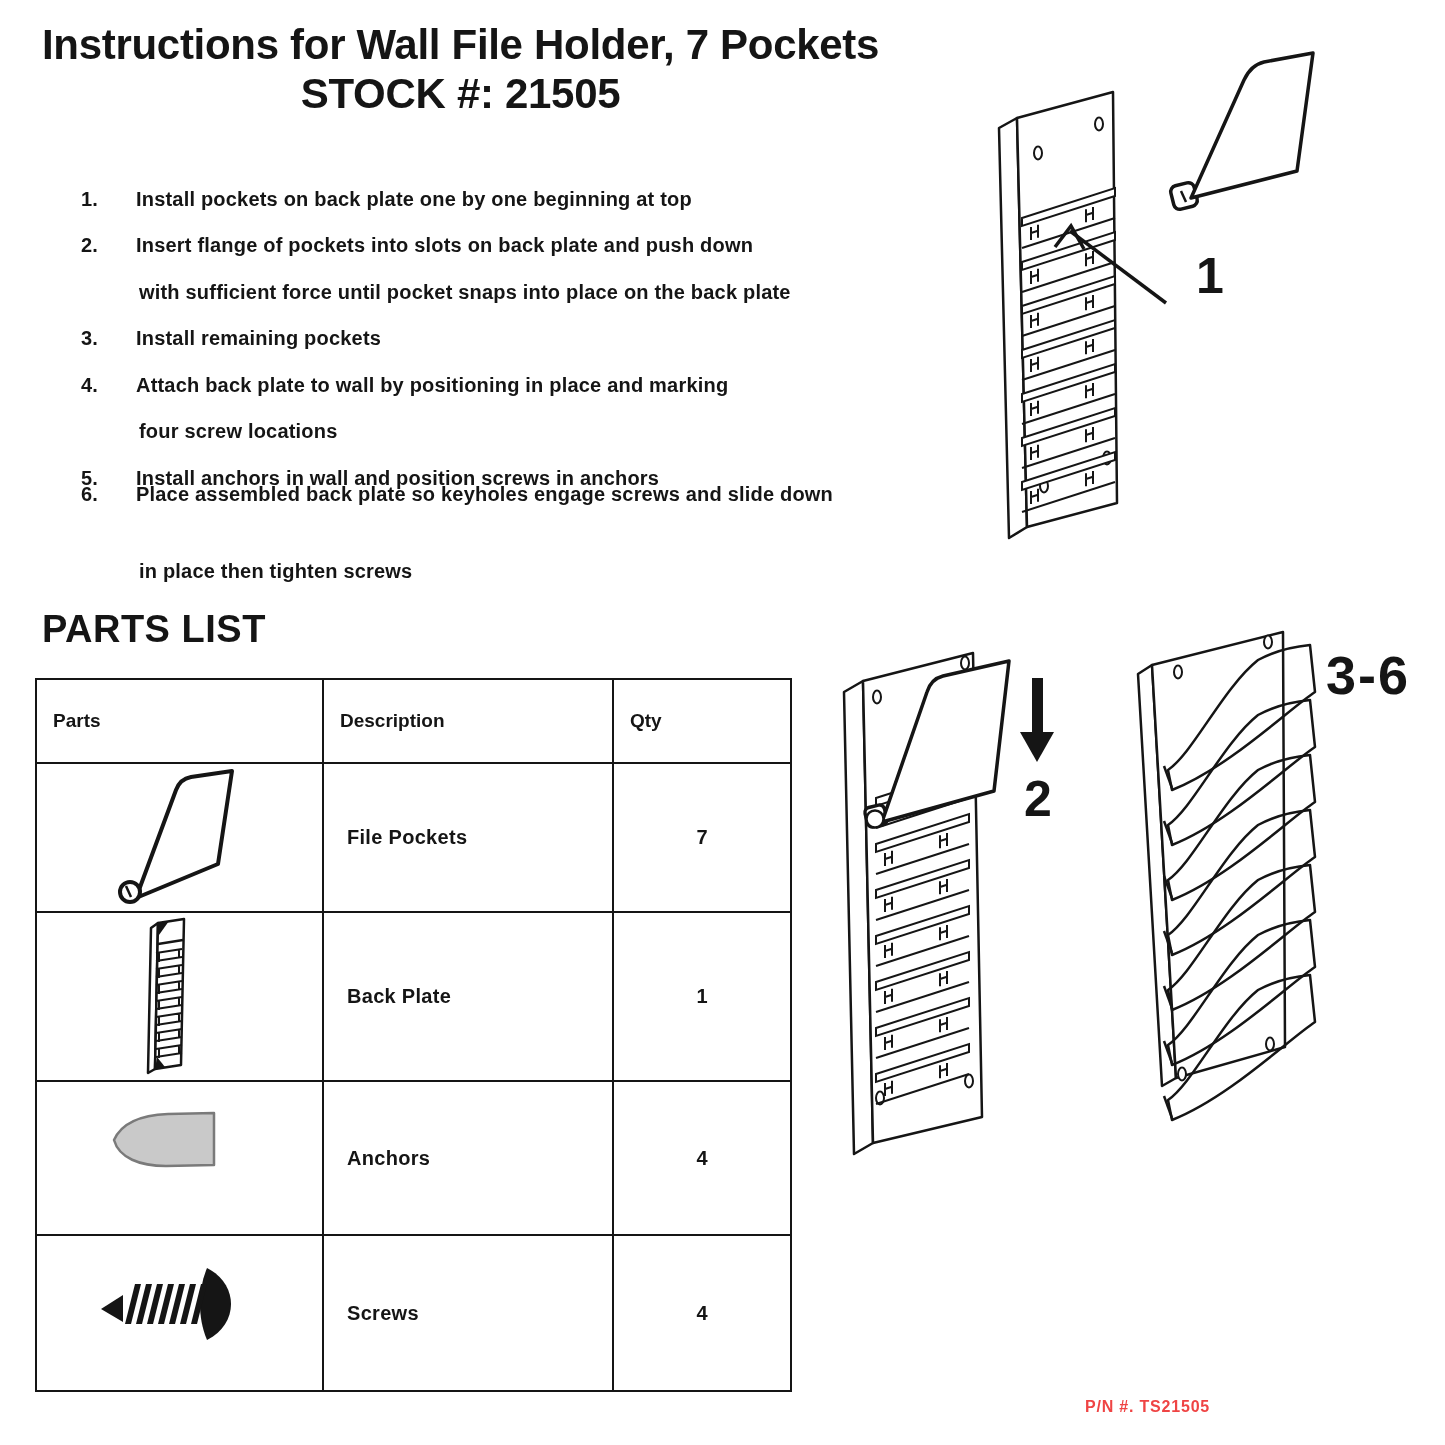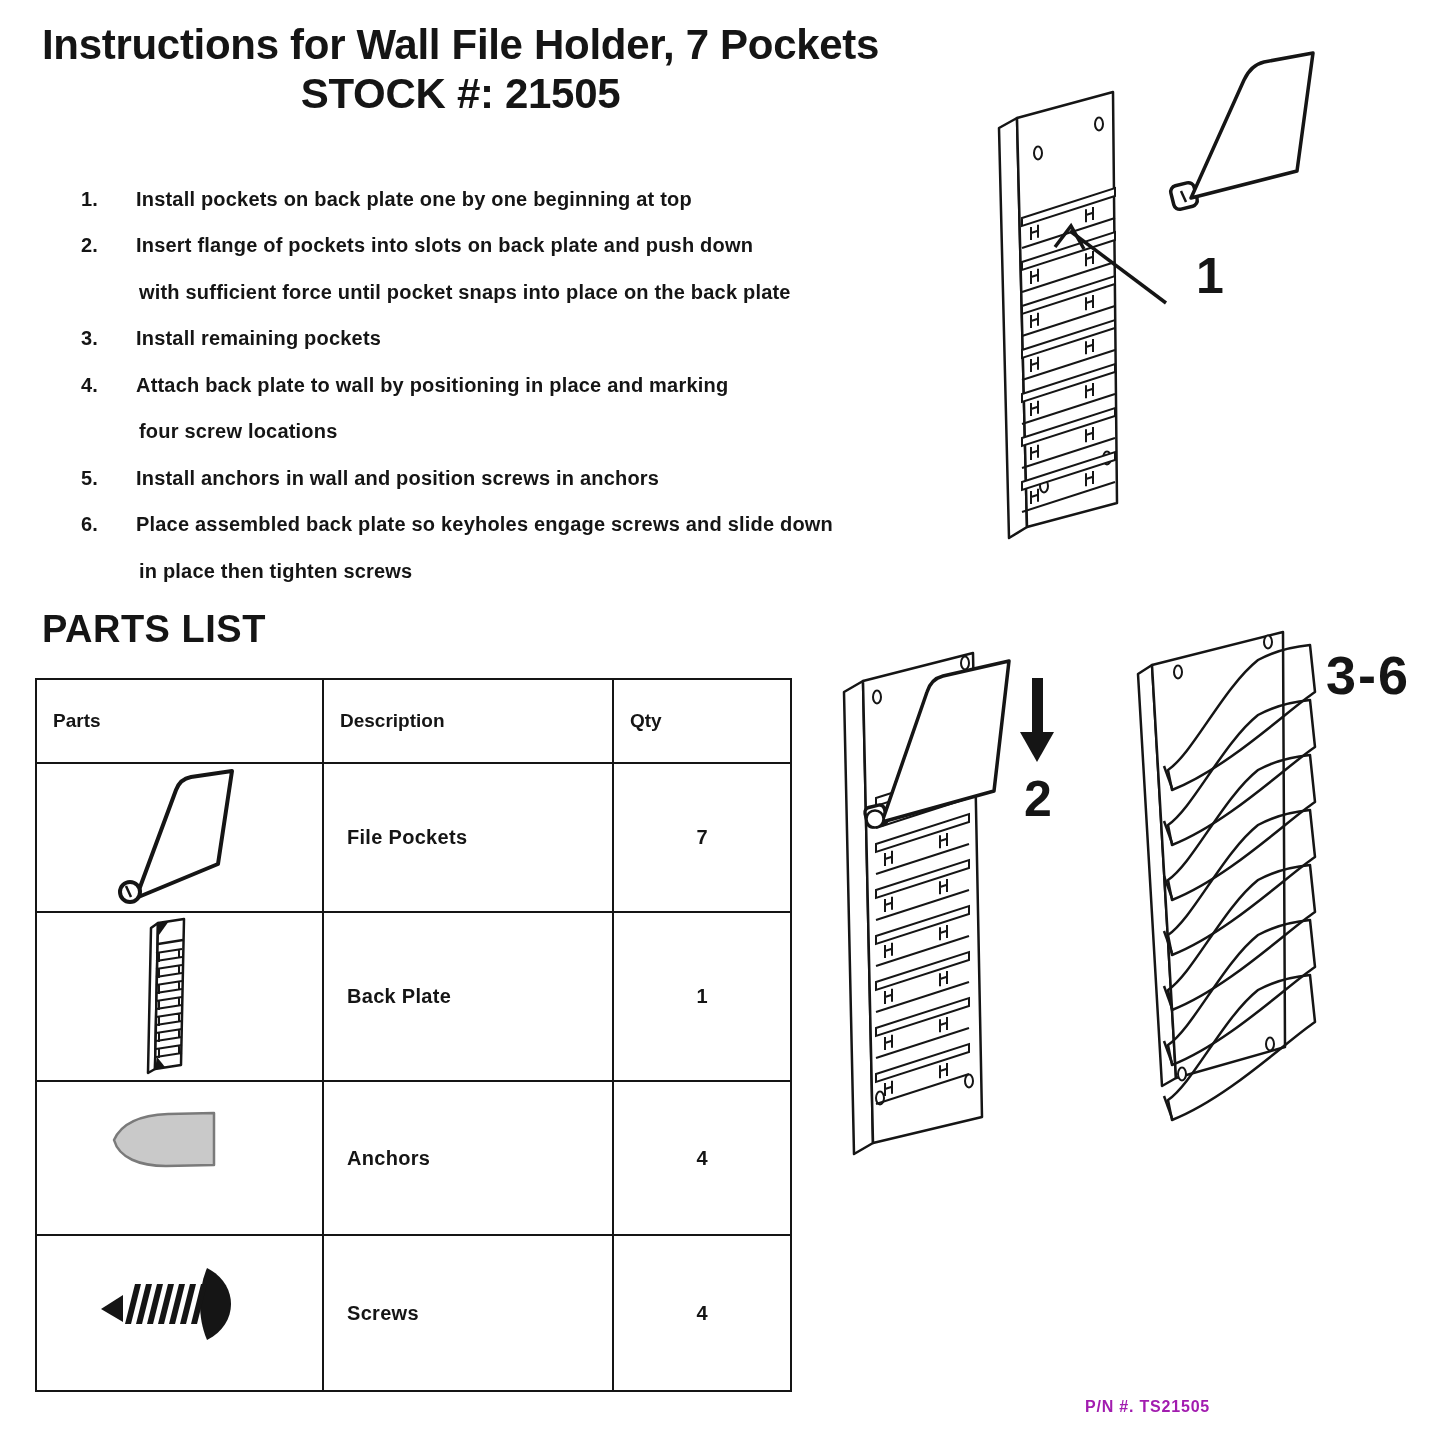--- a/index.html
+++ b/index.html
@@ -28,21 +28,21 @@
   th.h-qty{text-align:center;border-radius:22px;}
   td.icon-cell{position:relative;}
   td.desc-cell{font-size:20px;font-weight:bold;padding-left:23px;letter-spacing:0.3px;}
   td.qty-cell{font-size:20px;font-weight:bold;text-align:center;}
   tr.r1 td{height:145px;}
   tr.r2 td{height:165px;}
   tr.r3 td{height:150px;}
   tr.r4 td{height:152px;}
   .cell-svg{position:absolute;}
   .footer{
-    left:1085px;top:1398px;font-size:16px;font-weight:bold;color:#a21caf;
+    left:1085px;top:1398px;font-size:16px;font-weight:bold;color:#ef4444;
     letter-spacing:0.8px;
   }
   svg text{font-family:"Liberation Sans",sans-serif;}
 </style>
 </head>
 <body>
 
 <div class="abs title">
   <div>Instructions for Wall File Holder, 7 Pockets</div>
   <div>STOCK #: 21505</div>
@@ -62,21 +62,21 @@
 </div>
 <div class="iline" style="top:374px">
   <span class="num">4.</span><span>Attach back plate to wall by positioning in place and marking</span>
 </div>
 <div class="iline cont" style="top:420px">
   <span>four screw locations</span>
 </div>
 <div class="iline" style="top:467px">
   <span class="num">5.</span><span>Install anchors in wall and position screws in anchors</span>
 </div>
-<div class="iline" style="top:513px">
+<div class="iline" style="top:483px">
   <span class="num">6.</span><span>Place assembled back plate so keyholes engage screws and slide down</span>
 </div>
 <div class="iline cont" style="top:560px">
   <span>in place then tighten screws</span>
 </div>
 
 <div class="abs parts-heading">PARTS LIST</div>
 
 <table class="parts">
   <colgroup>

